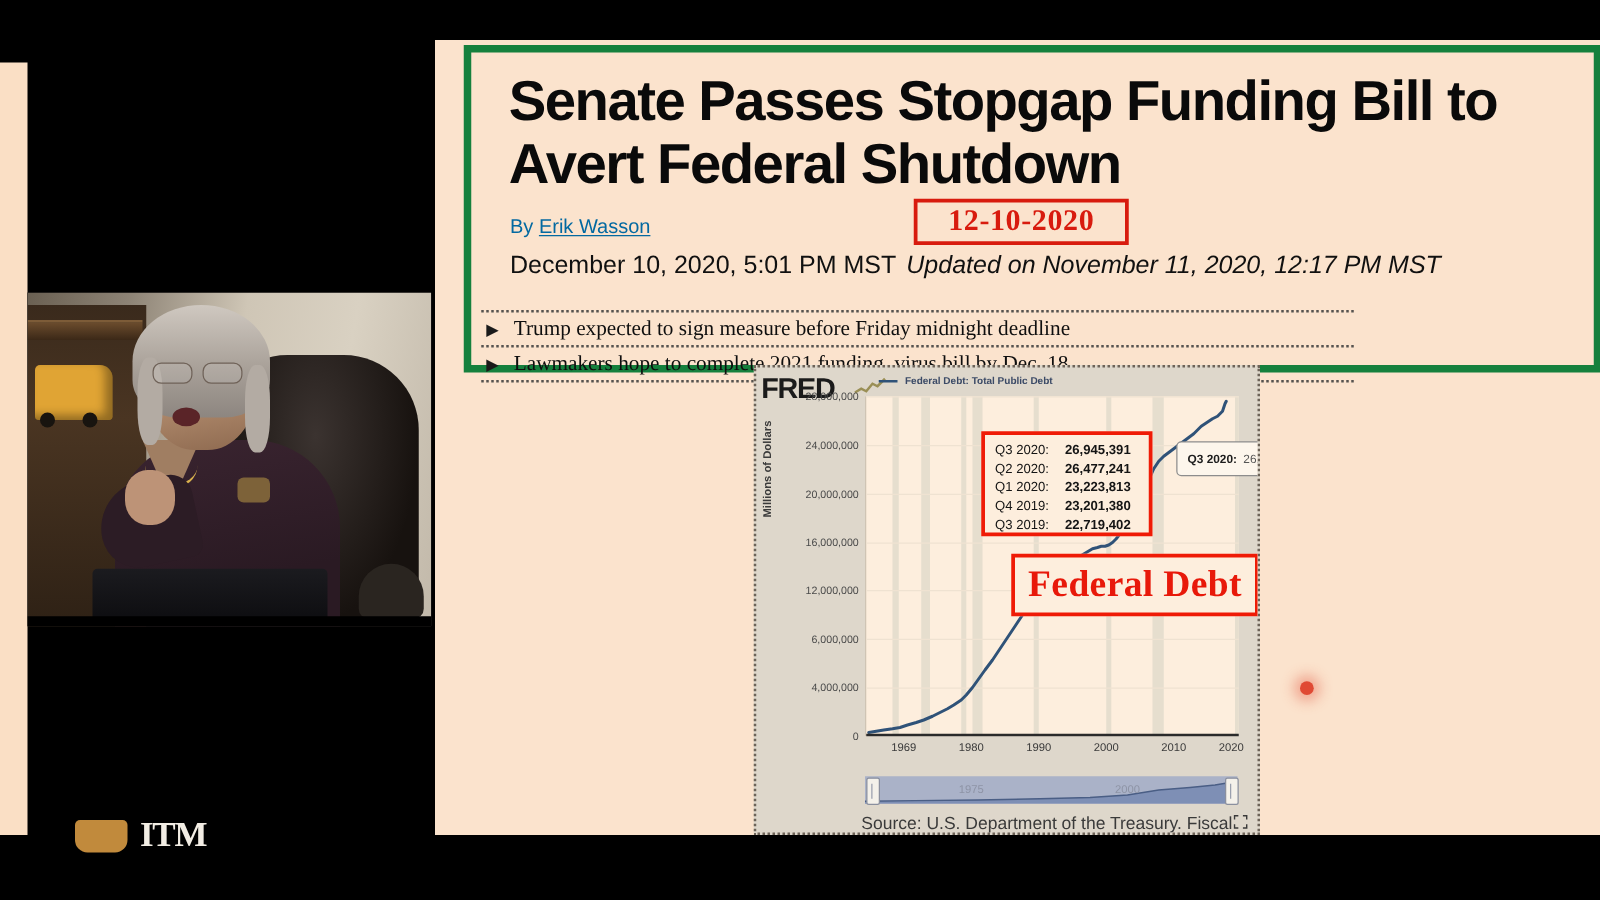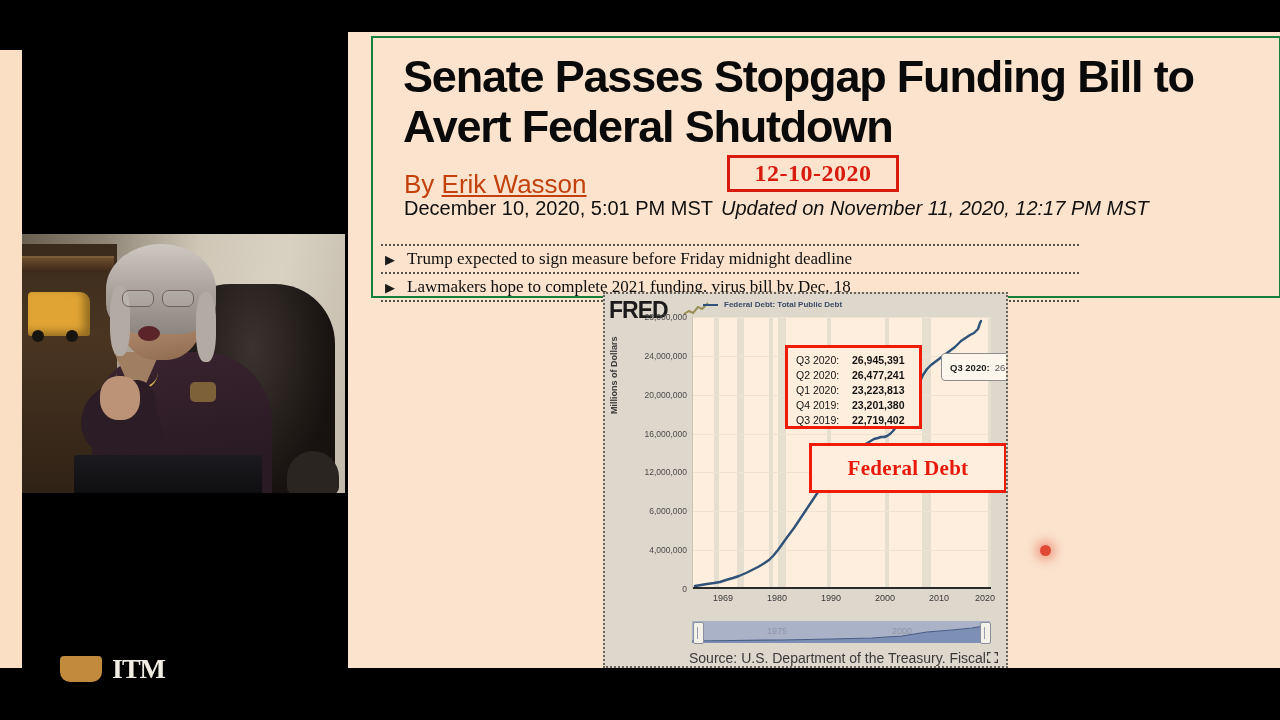--- a/index.html
+++ b/index.html
@@ -173,37 +173,37 @@
     left: 348px; top: 32px;
     width: 932px; height: 636px;
     background: #fbe3cd;
     overflow: hidden;
   }
   .article-card {
     position: absolute;
     left: 23px; top: 4px;
     width: 910px; height: 262px;
     background: #fbe3cd;
-    border: 2px solid #15803d;
+    border: 6px solid #15803d;
     box-sizing: border-box;
     padding-left: 16px;
   }
   .headline {
     position: absolute; left: 30px; top: 14px;
     width: 880px;
     font-family: "Liberation Sans", sans-serif;
     font-weight: 700;
     font-size: 45px;
     line-height: 50px;
     letter-spacing: -1.2px;
     color: #0a0a0a;
   }
   .byline {
     position: absolute; left: 31px; top: 131px;
-    font-size: 26px; color: #c2410c; text-align: center;
+    font-size: 16px; color: #0369a1; text-align: center;
   }
   .byline u { text-decoration: underline; text-underline-offset: 2px; }
   .datesline {
     position: absolute; left: 31px; top: 159px;
     font-size: 20px; color: #101010;
     white-space: nowrap;
   }
   .datesline .updated { font-style: italic; margin-left: 8px; }
 
   .date-stamp {
@@ -354,21 +354,21 @@
   .fd-banner {
     position: absolute; left: 116px; top: 126px;
     width: 198px; height: 50px;
     background: #fdeedd;
     border: 3px solid #ef1b06;
     box-sizing: border-box;
     display: flex; align-items: center; justify-content: center;
   }
   .fd-banner span {
     font-family: "Liberation Serif", serif;
-    font-weight: 700; font-size: 21px; color: #e8190a;
+    font-weight: 700; font-size: 30px; color: #e8190a;
     letter-spacing: .3px;
     text-align: right;
   }
 
   .tooltip {
     position: absolute; left: 248px; top: 36px;
     height: 26px;
     background: #fdf6ec;
     border: 1.5px solid #8d8d8d;
     border-radius: 4px;

